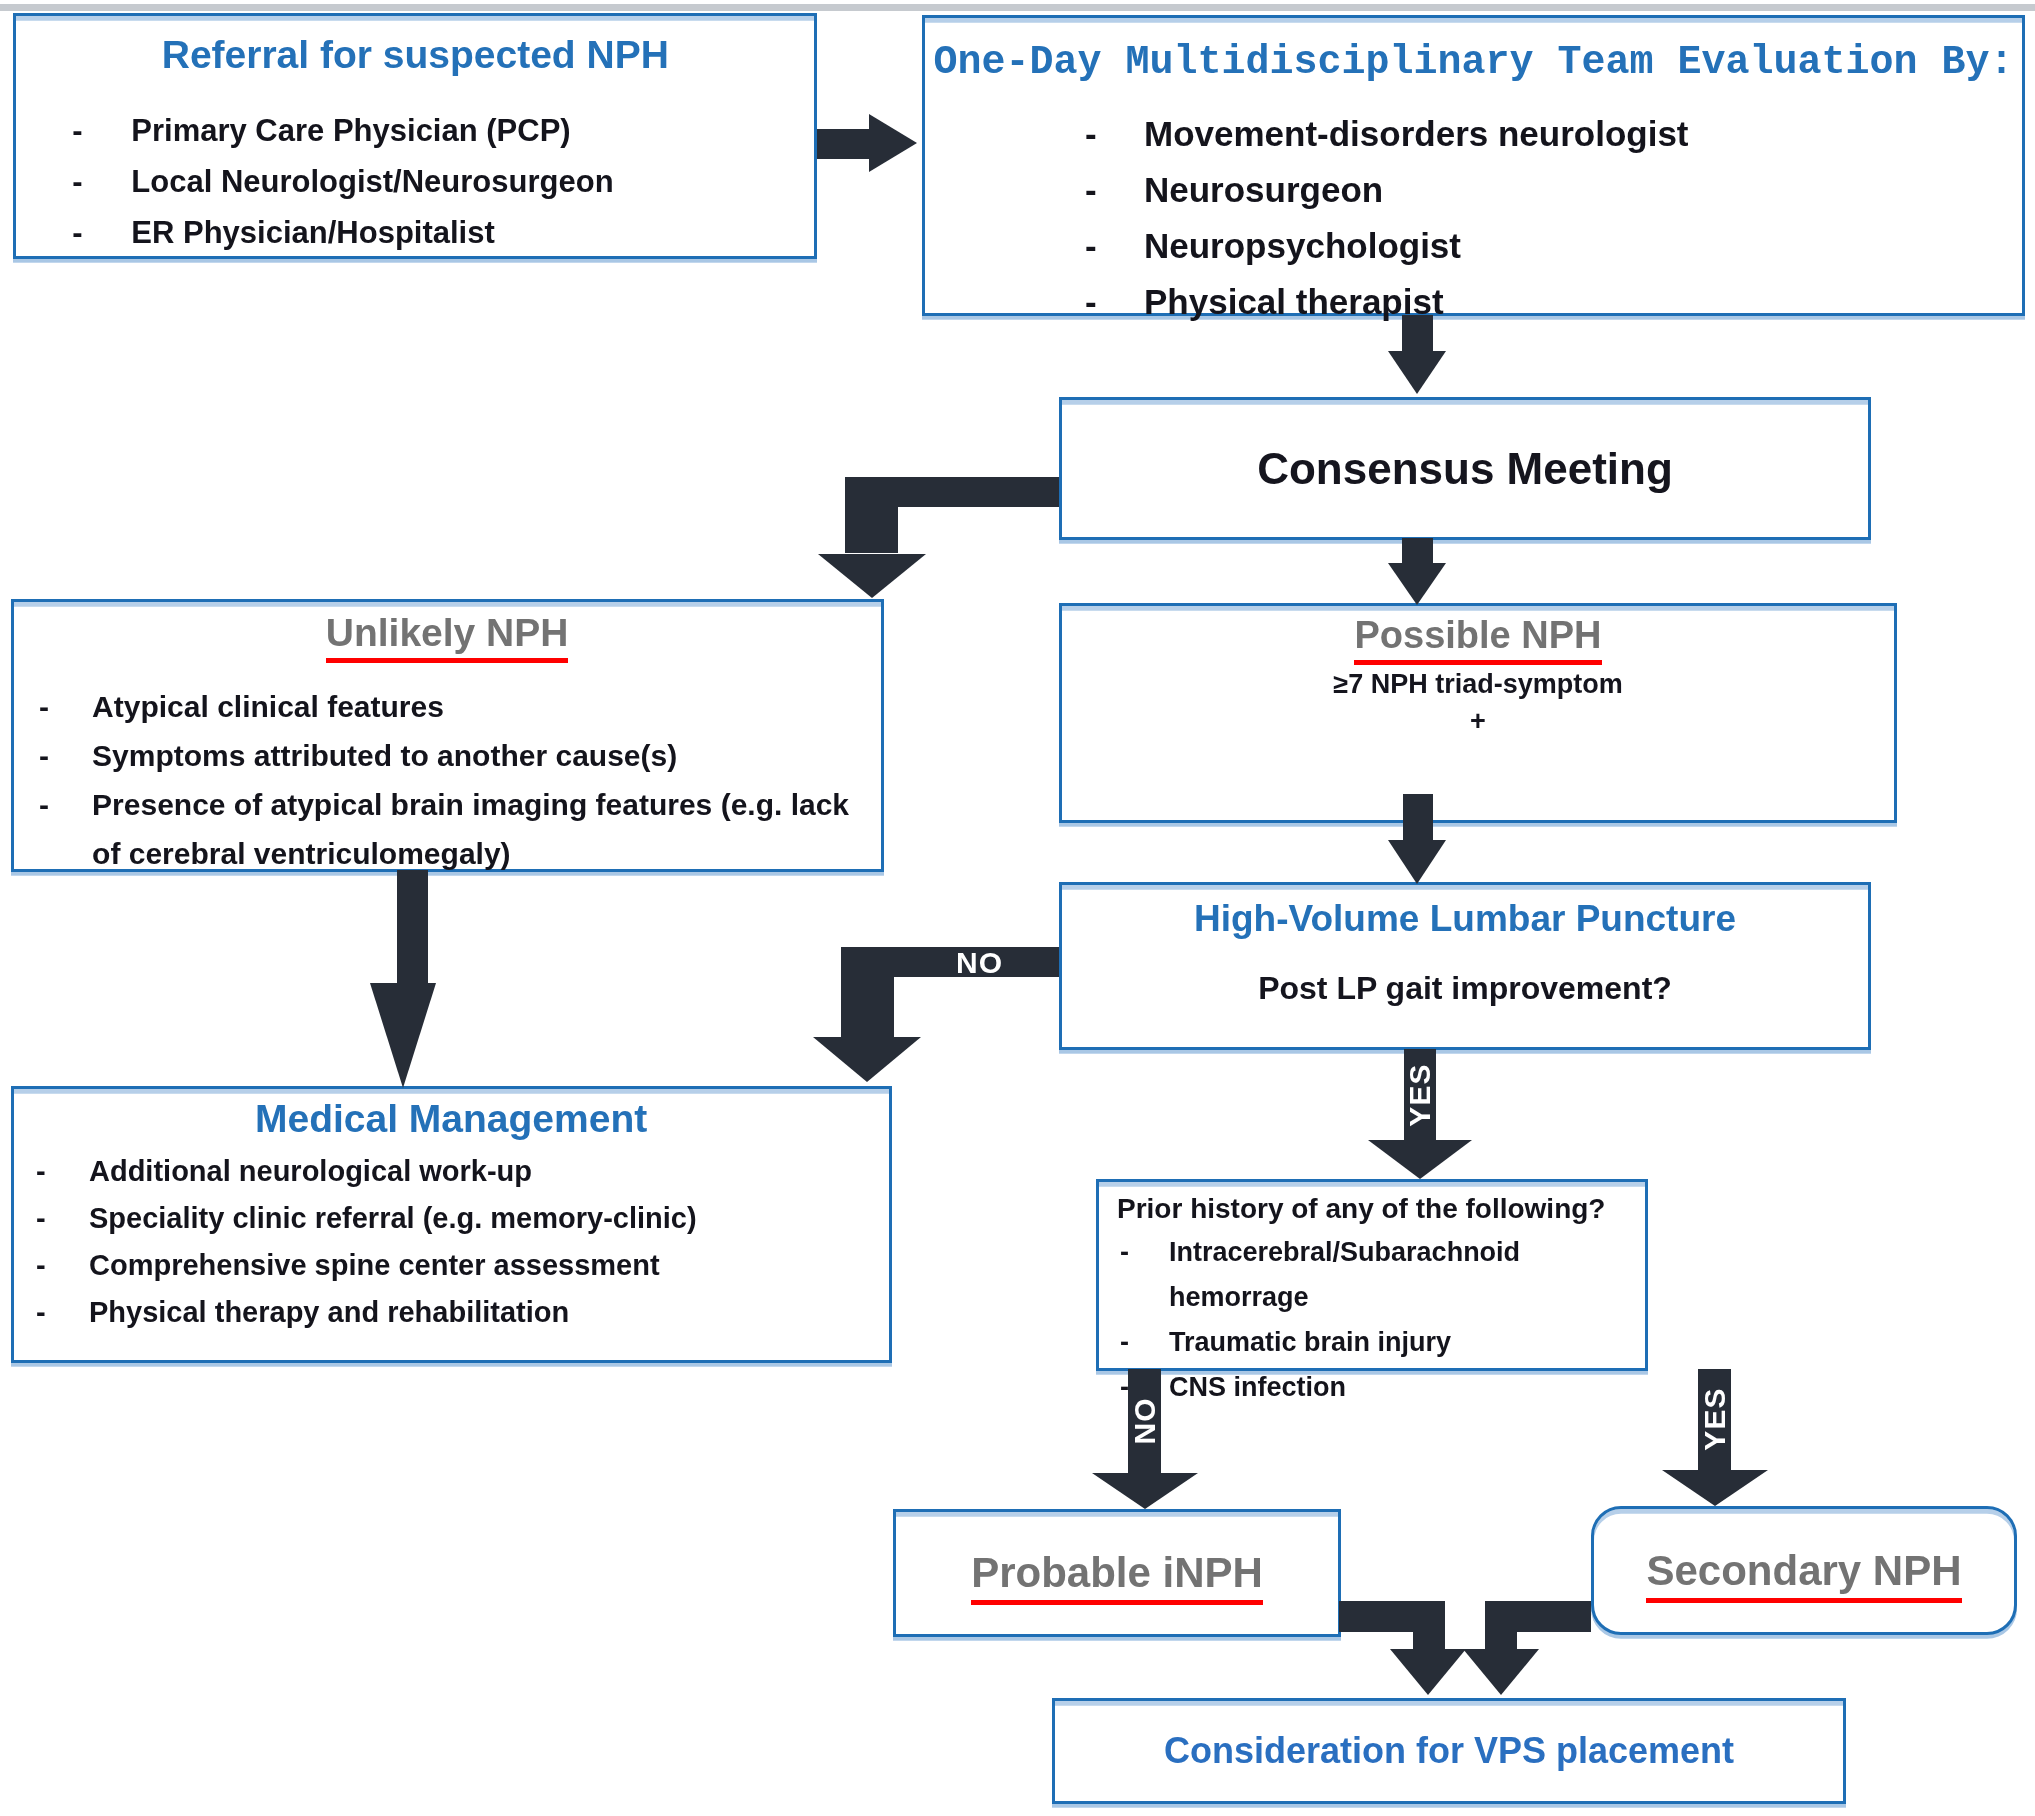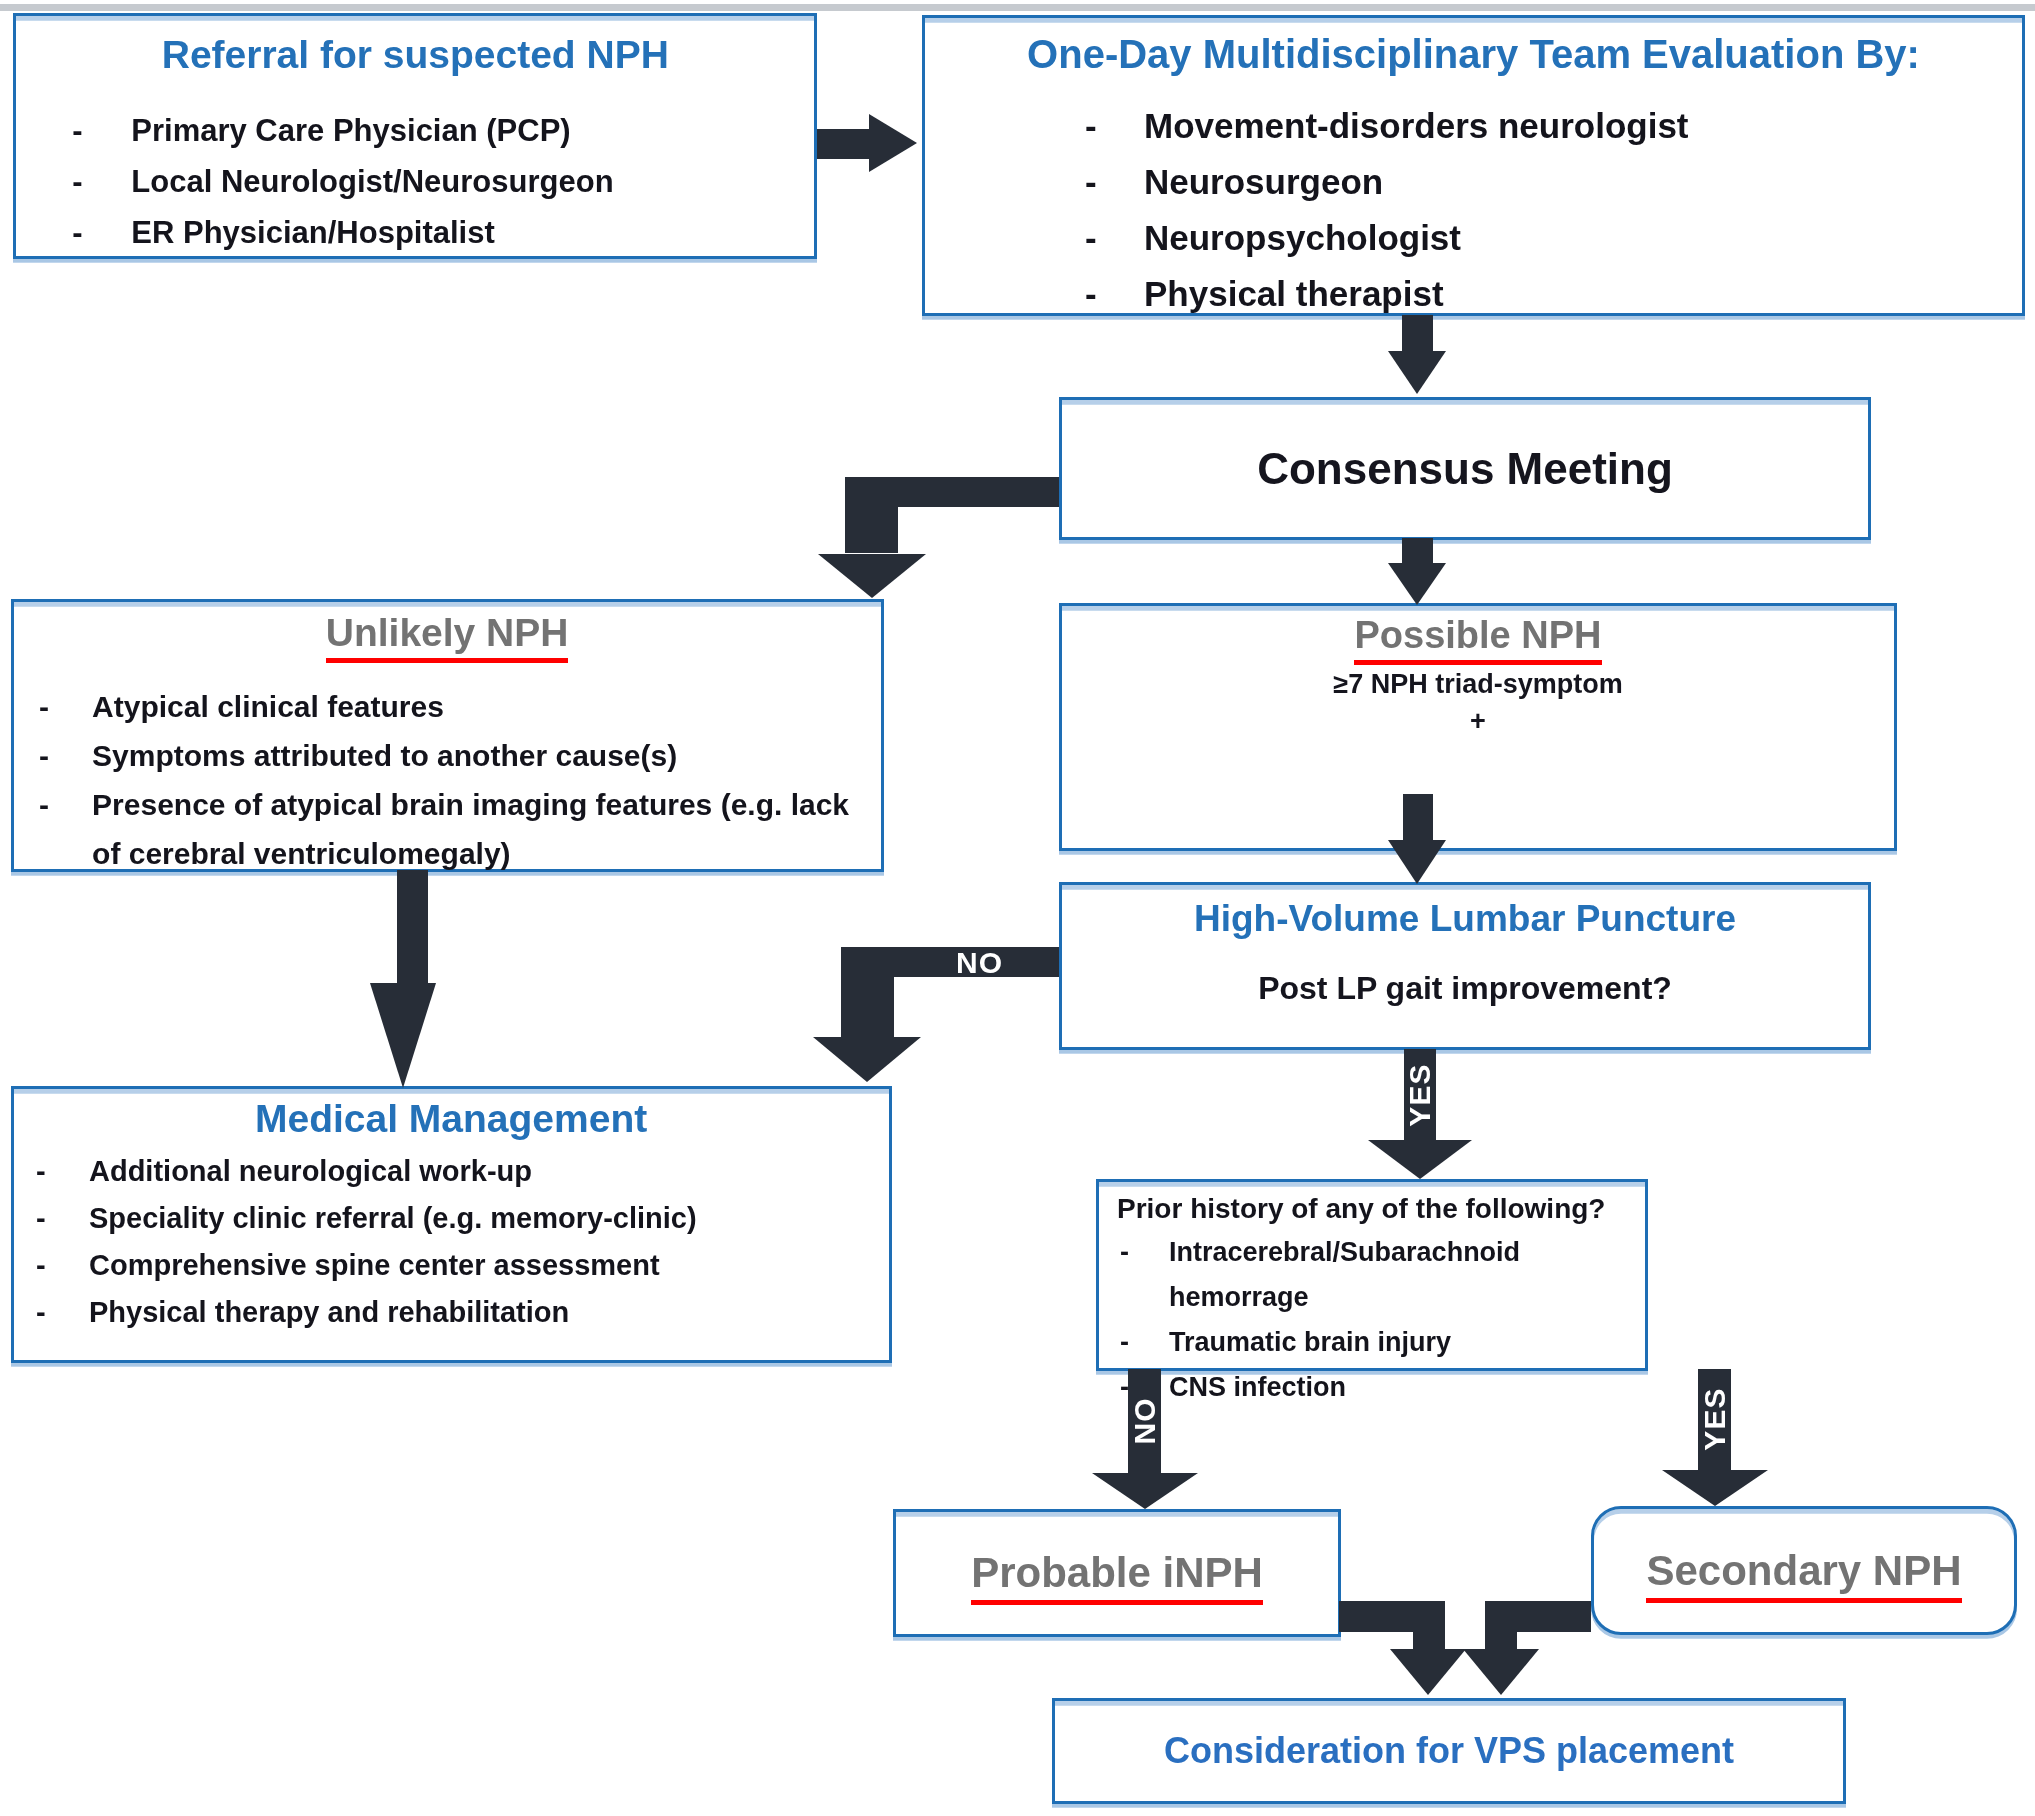--- a/index.html
+++ b/index.html
@@ -29,21 +29,21 @@
 
   .flow-label{position:absolute;color:#ffffff;display:flex;align-items:center;justify-content:center;
               font-size:30px;letter-spacing:1.1px;}
   .flow-label.vert{transform:rotate(-90deg);}
 
   
   .b-referral .title-blue{padding-top:17px;font-size:39px;}
   .b-referral .list{margin-top:28px;padding-left:56px;padding-right:10.6px;font-size:31px;line-height:51px;}
   .b-referral .mk{width:59px;}
 
-  .b-team .title-blue{padding-top:14px;font-size:40px;}
+  .b-team .title-blue{padding-top:22px;font-size:40px;font-family:Liberation Mono, monospace;}
   .b-team .list{margin-top:21px;padding-left:160px;padding-right:10.6px;font-size:35px;line-height:56px;}
   .b-team .mk{width:59px;}
 
   .b-consensus{font-size:44px;}
   .b-unlikely .title-red{padding-top:8.5px;font-size:39px;}
   .b-unlikely .list{margin-top:27px;padding-left:25.5px;padding-right:7.5px;font-size:30px;line-height:49px;}
   .b-unlikely .mk{width:53px;}
 
   .b-possible .title-red{padding-top:7.5px;font-size:38px;}
   .b-possible .crit1{margin-top:12.8px;text-align:center;color:#15151e;font-size:27px;}
@@ -126,21 +126,21 @@
           <span class="mk">-</span>
           <span class="tx">Symptoms attributed to another cause(s)</span>
         </div>
       <div class="li">
           <span class="mk">-</span>
           <span class="tx">Presence of atypical brain imaging features (e.g. lack of cerebral ventriculomegaly)</span>
         </div>
     </div>
   </div>
 
-  <div class="box b-possible" style="left:1059px;top:603px;width:838px;height:248px;">
+  <div class="box b-possible" style="left:1059px;top:603px;width:838px;height:220px;">
     <div class="title-red"><span class="u">Possible NPH</span></div>
     <div class="crit1">≥7 NPH triad-symptom</div>
     <div class="crit2">+</div>
   </div>
 
   <div class="box b-hvlp" style="left:1059px;top:882px;width:812px;height:168px;">
     <div class="title-blue">High-Volume Lumbar Puncture</div>
     <div class="question">Post LP gait improvement?</div>
   </div>
 

